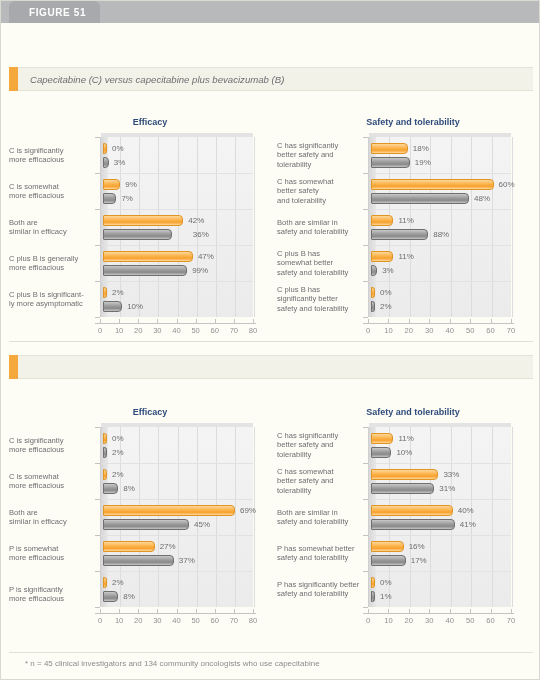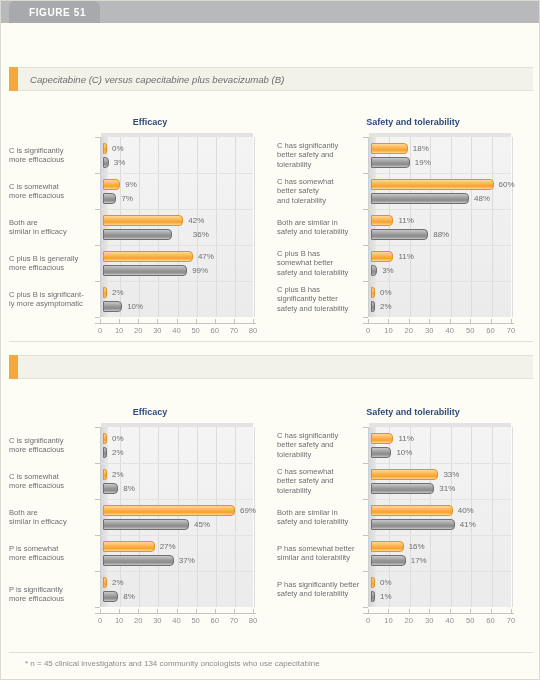--- a/index.html
+++ b/index.html
@@ -410,21 +410,21 @@
 tolerability</div>
       <div class="ytick" style="left: 90px; top: 20px;"></div>
       <div class="cat-label" style="width: 86px; right: 190px; top: 60.2px;">C has somewhat
 better safety and
 tolerability</div>
       <div class="ytick" style="left: 90px; top: 56px;"></div>
       <div class="cat-label" style="width: 86px; right: 190px; top: 100.8px;">Both are similar in
 safety and tolerability</div>
       <div class="ytick" style="left: 90px; top: 92px;"></div>
       <div class="cat-label" style="width: 86px; right: 190px; top: 136.8px;">P has somewhat better
-similar and tolerability</div>
+safety and tolerability</div>
       <div class="ytick" style="left: 90px; top: 128px;"></div>
       <div class="cat-label" style="width: 86px; right: 190px; top: 172.8px;">P has significantly better
 safety and tolerability</div>
       <div class="ytick" style="left: 90px; top: 164px;"></div>
       <div class="ytick" style="left: 90px; top: 200px;"></div>
       <div class="bar orange" style="left: 98px; width: 22.4714px; top: 25.76px;"></div>
       <div class="bar-value" style="left: 125.471px; top: 27.26px;">11%</div>
       <div class="bar orange" style="left: 98px; width: 67.4143px; top: 61.76px;"></div>
       <div class="bar-value" style="left: 170.414px; top: 63.26px;">33%</div>
       <div class="bar orange" style="left: 98px; width: 81.7143px; top: 97.76px;"></div>

